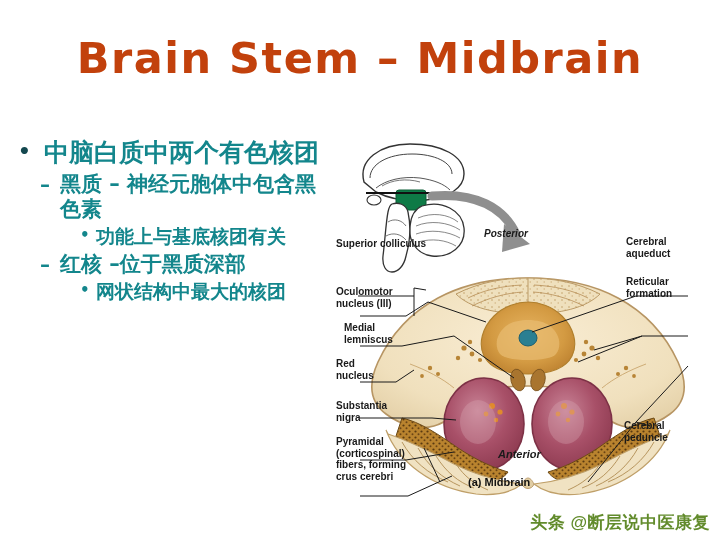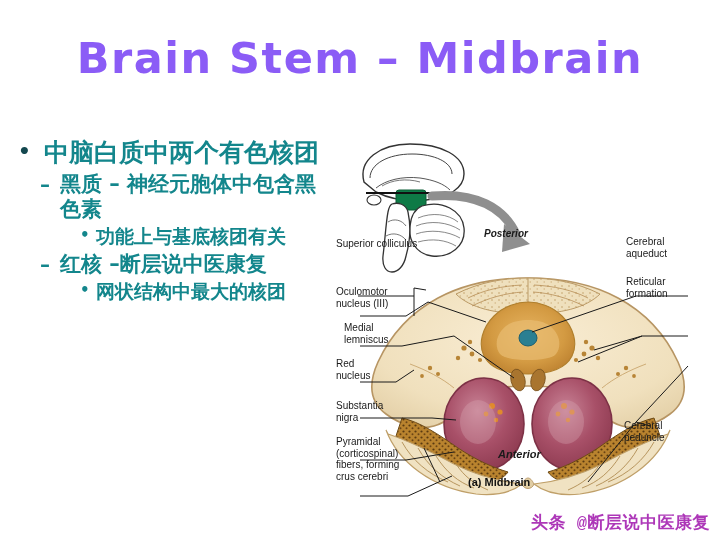--- a/index.html
+++ b/index.html
@@ -19,21 +19,21 @@
   #slide-title {
     position: absolute;
     left: 0;
     top: 36px;
     width: 720px;
     text-align: center;
     font-family: "DejaVu Sans", sans-serif;
     font-size: 43px;
     font-weight: bold;
     letter-spacing: 1.5px;
-    color: #8b5cf6;
+    color: #c2410c;
     line-height: 1.05;
     white-space: nowrap;
   }
 
   
   #bullets {
     position: absolute;
     left: 18px;
     top: 138px;
     width: 312px;
@@ -73,21 +73,21 @@
     top: 130px;
     width: 384px;
     height: 372px;
   }
   #figure svg { display: block; }
 
   .fig-label {
     position: absolute;
     font-family: "Liberation Sans", sans-serif;
     font-size: 10px;
-    font-weight: normal;
+    font-weight: bold;
     color: #1a1a1a;
     line-height: 1.16;
     white-space: pre-line;
   }
   .fig-label.ital {
     font-style: italic;
     font-weight: bold;
   }
   .fig-caption {
     position: absolute;
@@ -95,24 +95,24 @@
     font-size: 11px;
     font-weight: bold;
     color: #111111;
   }
 
   
   #watermark {
     position: absolute;
     right: 10px;
     bottom: 6px;
-    font-family: Liberation Mono, monospace;
+    font-family: Liberation Sans, sans-serif;
     font-size: 17px;
     font-weight: bold;
-    color: #a21caf;
+    color: #4d7c0f;
     opacity: 0.88;
     letter-spacing: 0.5px;
     white-space: nowrap;
   }
 </style>
 </head>
 <body>
 
 <div id="slide-title">Brain Stem – Midbrain</div>
 
@@ -128,21 +128,21 @@
     <span class="bullet-text">黑质 – 神经元胞体中包含黑色素</span>
   </div>
 
   <div class="bullet-row lvl3">
     <span class="bullet-mark">•</span>
     <span class="bullet-text">功能上与基底核团有关</span>
   </div>
 
   <div class="bullet-row lvl2">
     <span class="bullet-mark">–</span>
-    <span class="bullet-text">红核 –断层说中医康复</span>
+    <span class="bullet-text">红核 –位于黑质深部</span>
   </div>
 
   <div class="bullet-row lvl3">
     <span class="bullet-mark">•</span>
     <span class="bullet-text">网状结构中最大的核团</span>
   </div>
 
 </div>
 
 <div id="figure">

